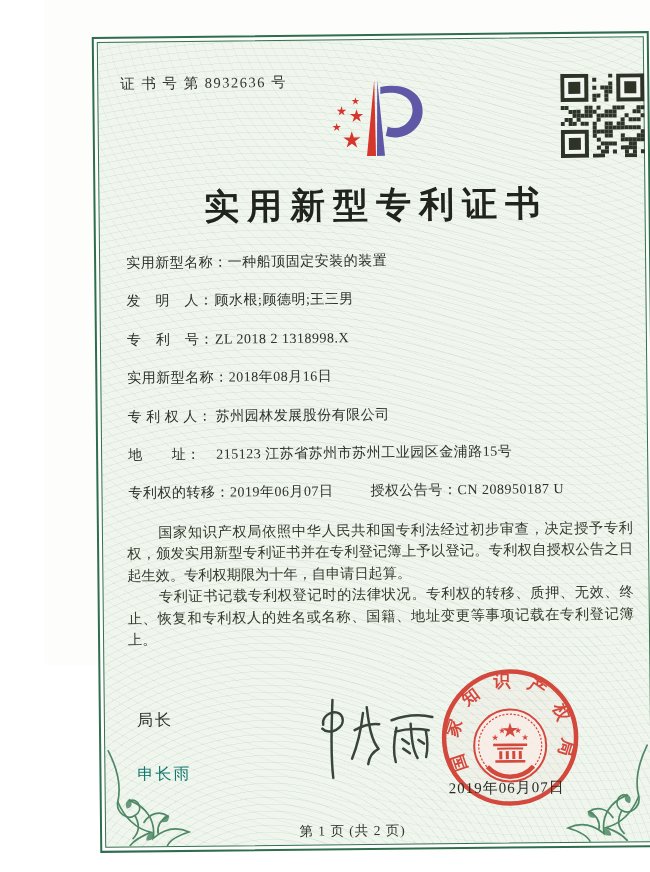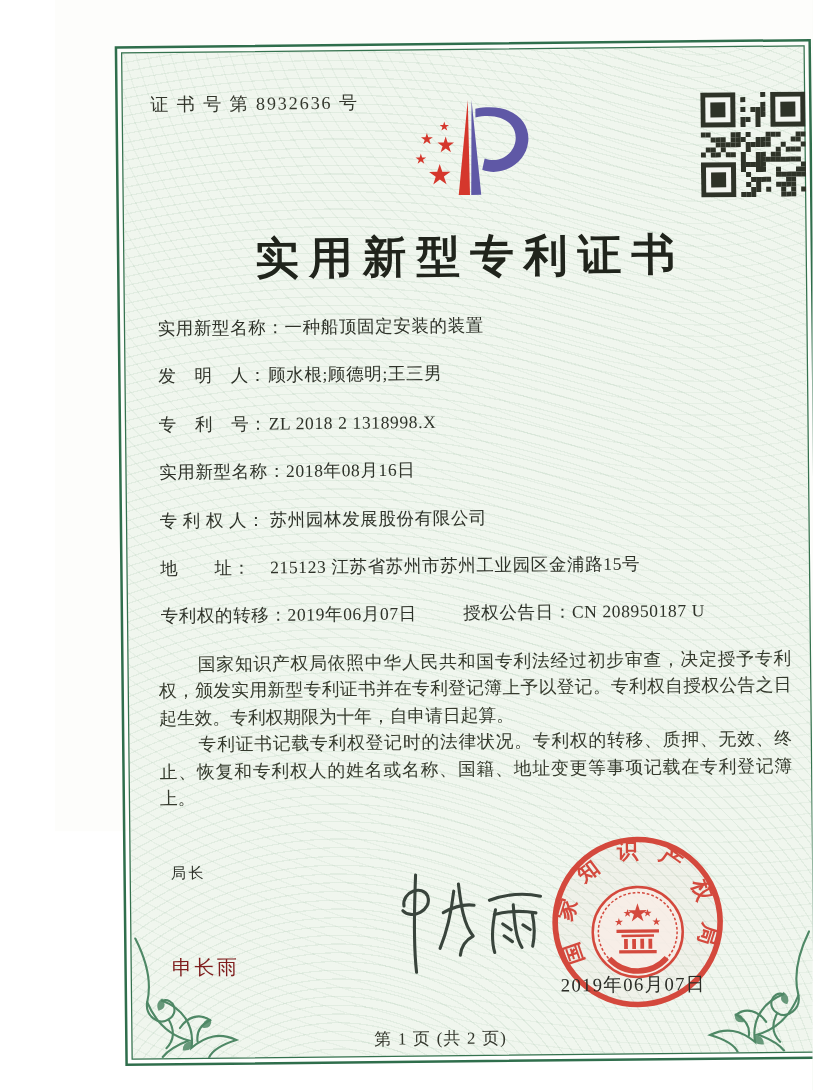--- a/index.html
+++ b/index.html
@@ -49,22 +49,22 @@
   .fvalue{letter-spacing:.5px;white-space:pre;}
   .frow .flabel2{margin-left:37px;flex:0 0 auto;}
 
   .paras{
     position:absolute;left:28px;top:484px;width:506px;
     font-size:14.2px;line-height:21.4px;color:#353a2d;
     text-align:justify;
   }
   .paras p{margin:0;text-indent:2.2em;}
 
-  .director-title{position:absolute;left:36px;top:652px;font-size:12px;letter-spacing:2px;color:#2c3028;}
-  .director-name{position:absolute;left:36px;top:726px;font-size:16px;letter-spacing:2px;color:#7f1d1d;}
+  .director-title{position:absolute;left:36px;top:672px;font-size:16px;letter-spacing:2px;color:#2c3028;}
+  .director-name{position:absolute;left:36px;top:726px;font-size:16px;letter-spacing:2px;color:#0f766e;}
   .signature{position:absolute;left:202px;top:654px;}
 
   .seal{position:absolute;left:335px;top:629px;opacity:.93;}
   .seal-date{
     position:absolute;left:347px;top:744px;
     font-size:15px;letter-spacing:1px;color:#2a2c26;
   }
   .footer{
     position:absolute;left:0;top:786px;width:100%;
     text-align:center;padding-right:52px;box-sizing:border-box;
@@ -279,21 +279,21 @@
           <span class="flabel">专 利 权 人：</span>
           <span class="fvalue">苏州园林发展股份有限公司</span>
         </div>
         <div class="frow">
           <span class="flabel">地　　址：</span>
           <span class="fvalue">215123 江苏省苏州市苏州工业园区金浦路15号</span>
         </div>
         <div class="frow">
           <span class="flabel">专利权的转移：</span>
           <span class="fvalue">2019年06月07日</span>
-          <span class="flabel flabel2">授权公告日：</span>
+          <span class="flabel flabel2">授权公告号：</span>
           <span class="fvalue">CN 208950187 U</span>
         </div>
       </div>
 
       <div class="paras">
         <p>国家知识产权局依照中华人民共和国专利法经过初步审查，决定授予专利权，颁发实用新型专利证书并在专利登记簿上予以登记。专利权自授权公告之日起生效。专利权期限为十年，自申请日起算。</p>
         <p>专利证书记载专利权登记时的法律状况。专利权的转移、质押、无效、终止、恢复和专利权人的姓名或名称、国籍、地址变更等事项记载在专利登记簿上。</p>
       </div>
 
       <div class="director-title">局长</div>

